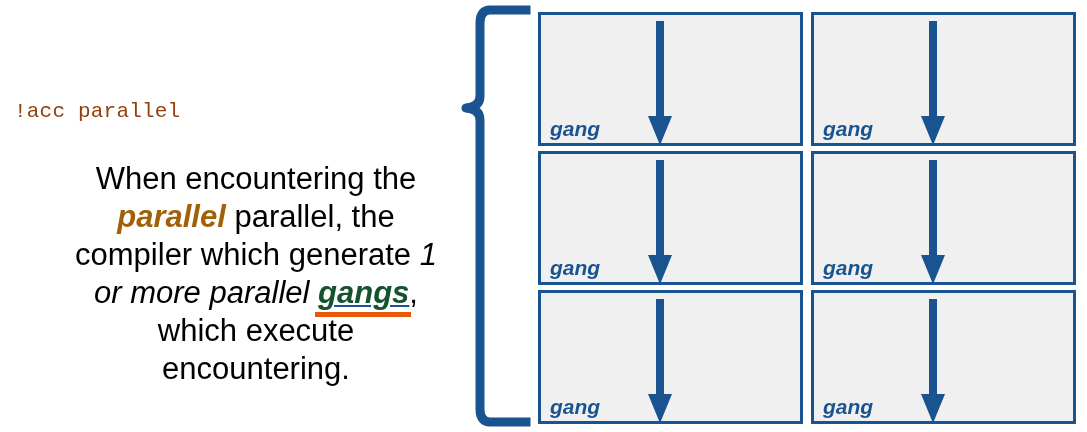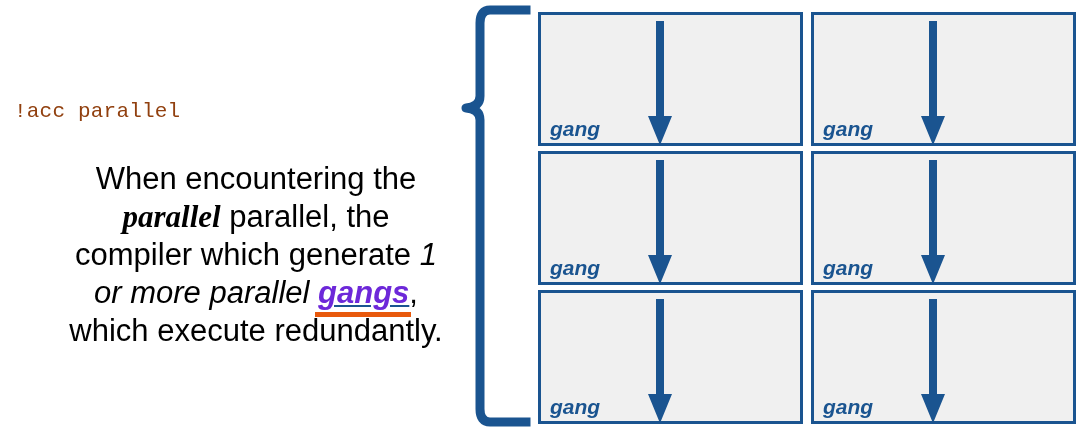--- a/index.html
+++ b/index.html
@@ -44,32 +44,31 @@
     top: 160px;
     width: 392px;
     text-align: center;
     font-size: 31px;
     line-height: 38px;
     color: #000000;
     font-family: "Liberation Sans", sans-serif;
   }
 
   .em-blue {
-    color: #000000;
+    color: #a16207;
     font-weight: bold;
     font-style: italic;
-    font-family: Liberation Serif, serif;
   }
 
   .em-italic {
     font-style: italic;
   }
 
   .em-gangs {
-    color: #6d28d9;
+    color: #14532d;
     font-weight: bold;
     font-style: italic;
     position: relative;
     text-decoration: underline;
     text-decoration-color: #1a5490;
     text-decoration-thickness: 2px;
     text-underline-offset: 2px;
   }
 
   .em-gangs::after {
@@ -146,21 +145,21 @@
 <div class="left-panel">
 
   <div class="code-line">!acc parallel</div>
 
   <div class="explanation">
     <span>When encountering the</span>
     <span class="em-blue">parallel</span><span> parallel, the</span>
     <span>compiler which generate</span>
     <span class="em-italic">1 or more parallel</span>
     <span class="em-gangs">gangs</span><span>, which execute</span>
-    <span>redundantly.</span>
+    <span>encountering.</span>
   </div>
 </div>
 
 <div class="brace">
   <svg viewBox="0 0 80 424" preserveAspectRatio="none" aria-hidden="true">
     <path d="M 74 6
              L 38 6
              Q 28 6 28 19
              L 28 92
              Q 28 103 14 104

